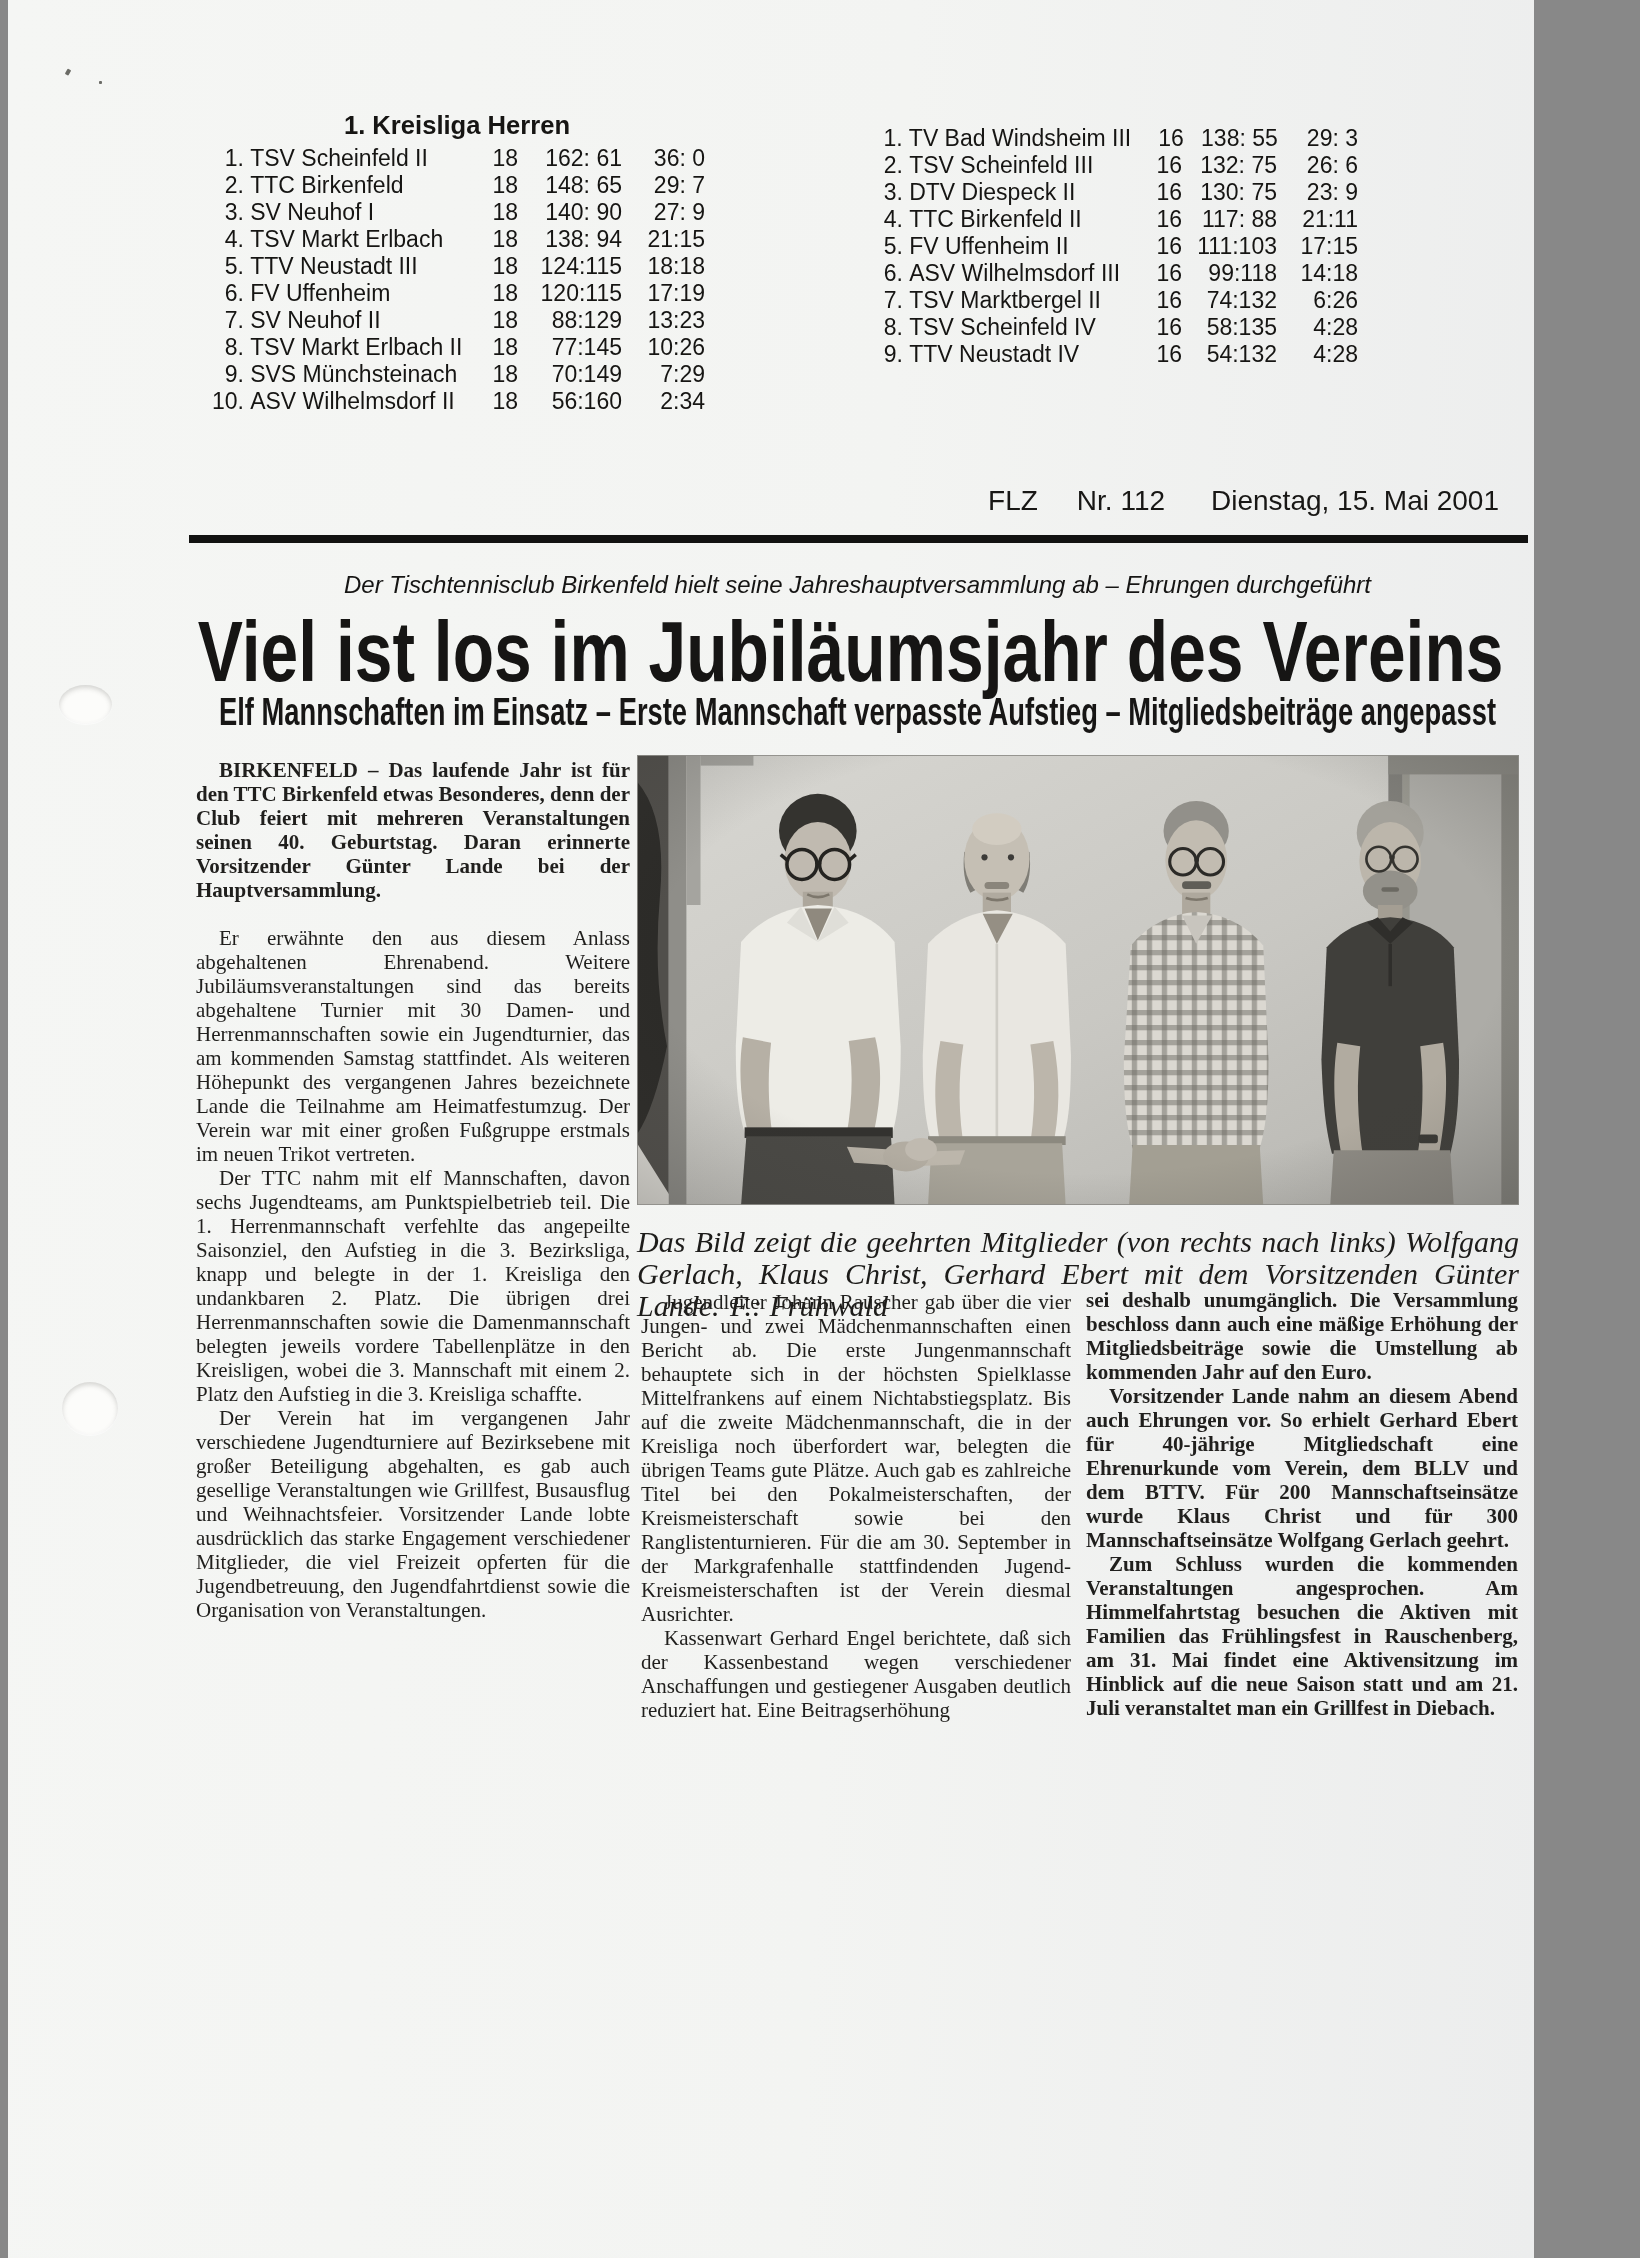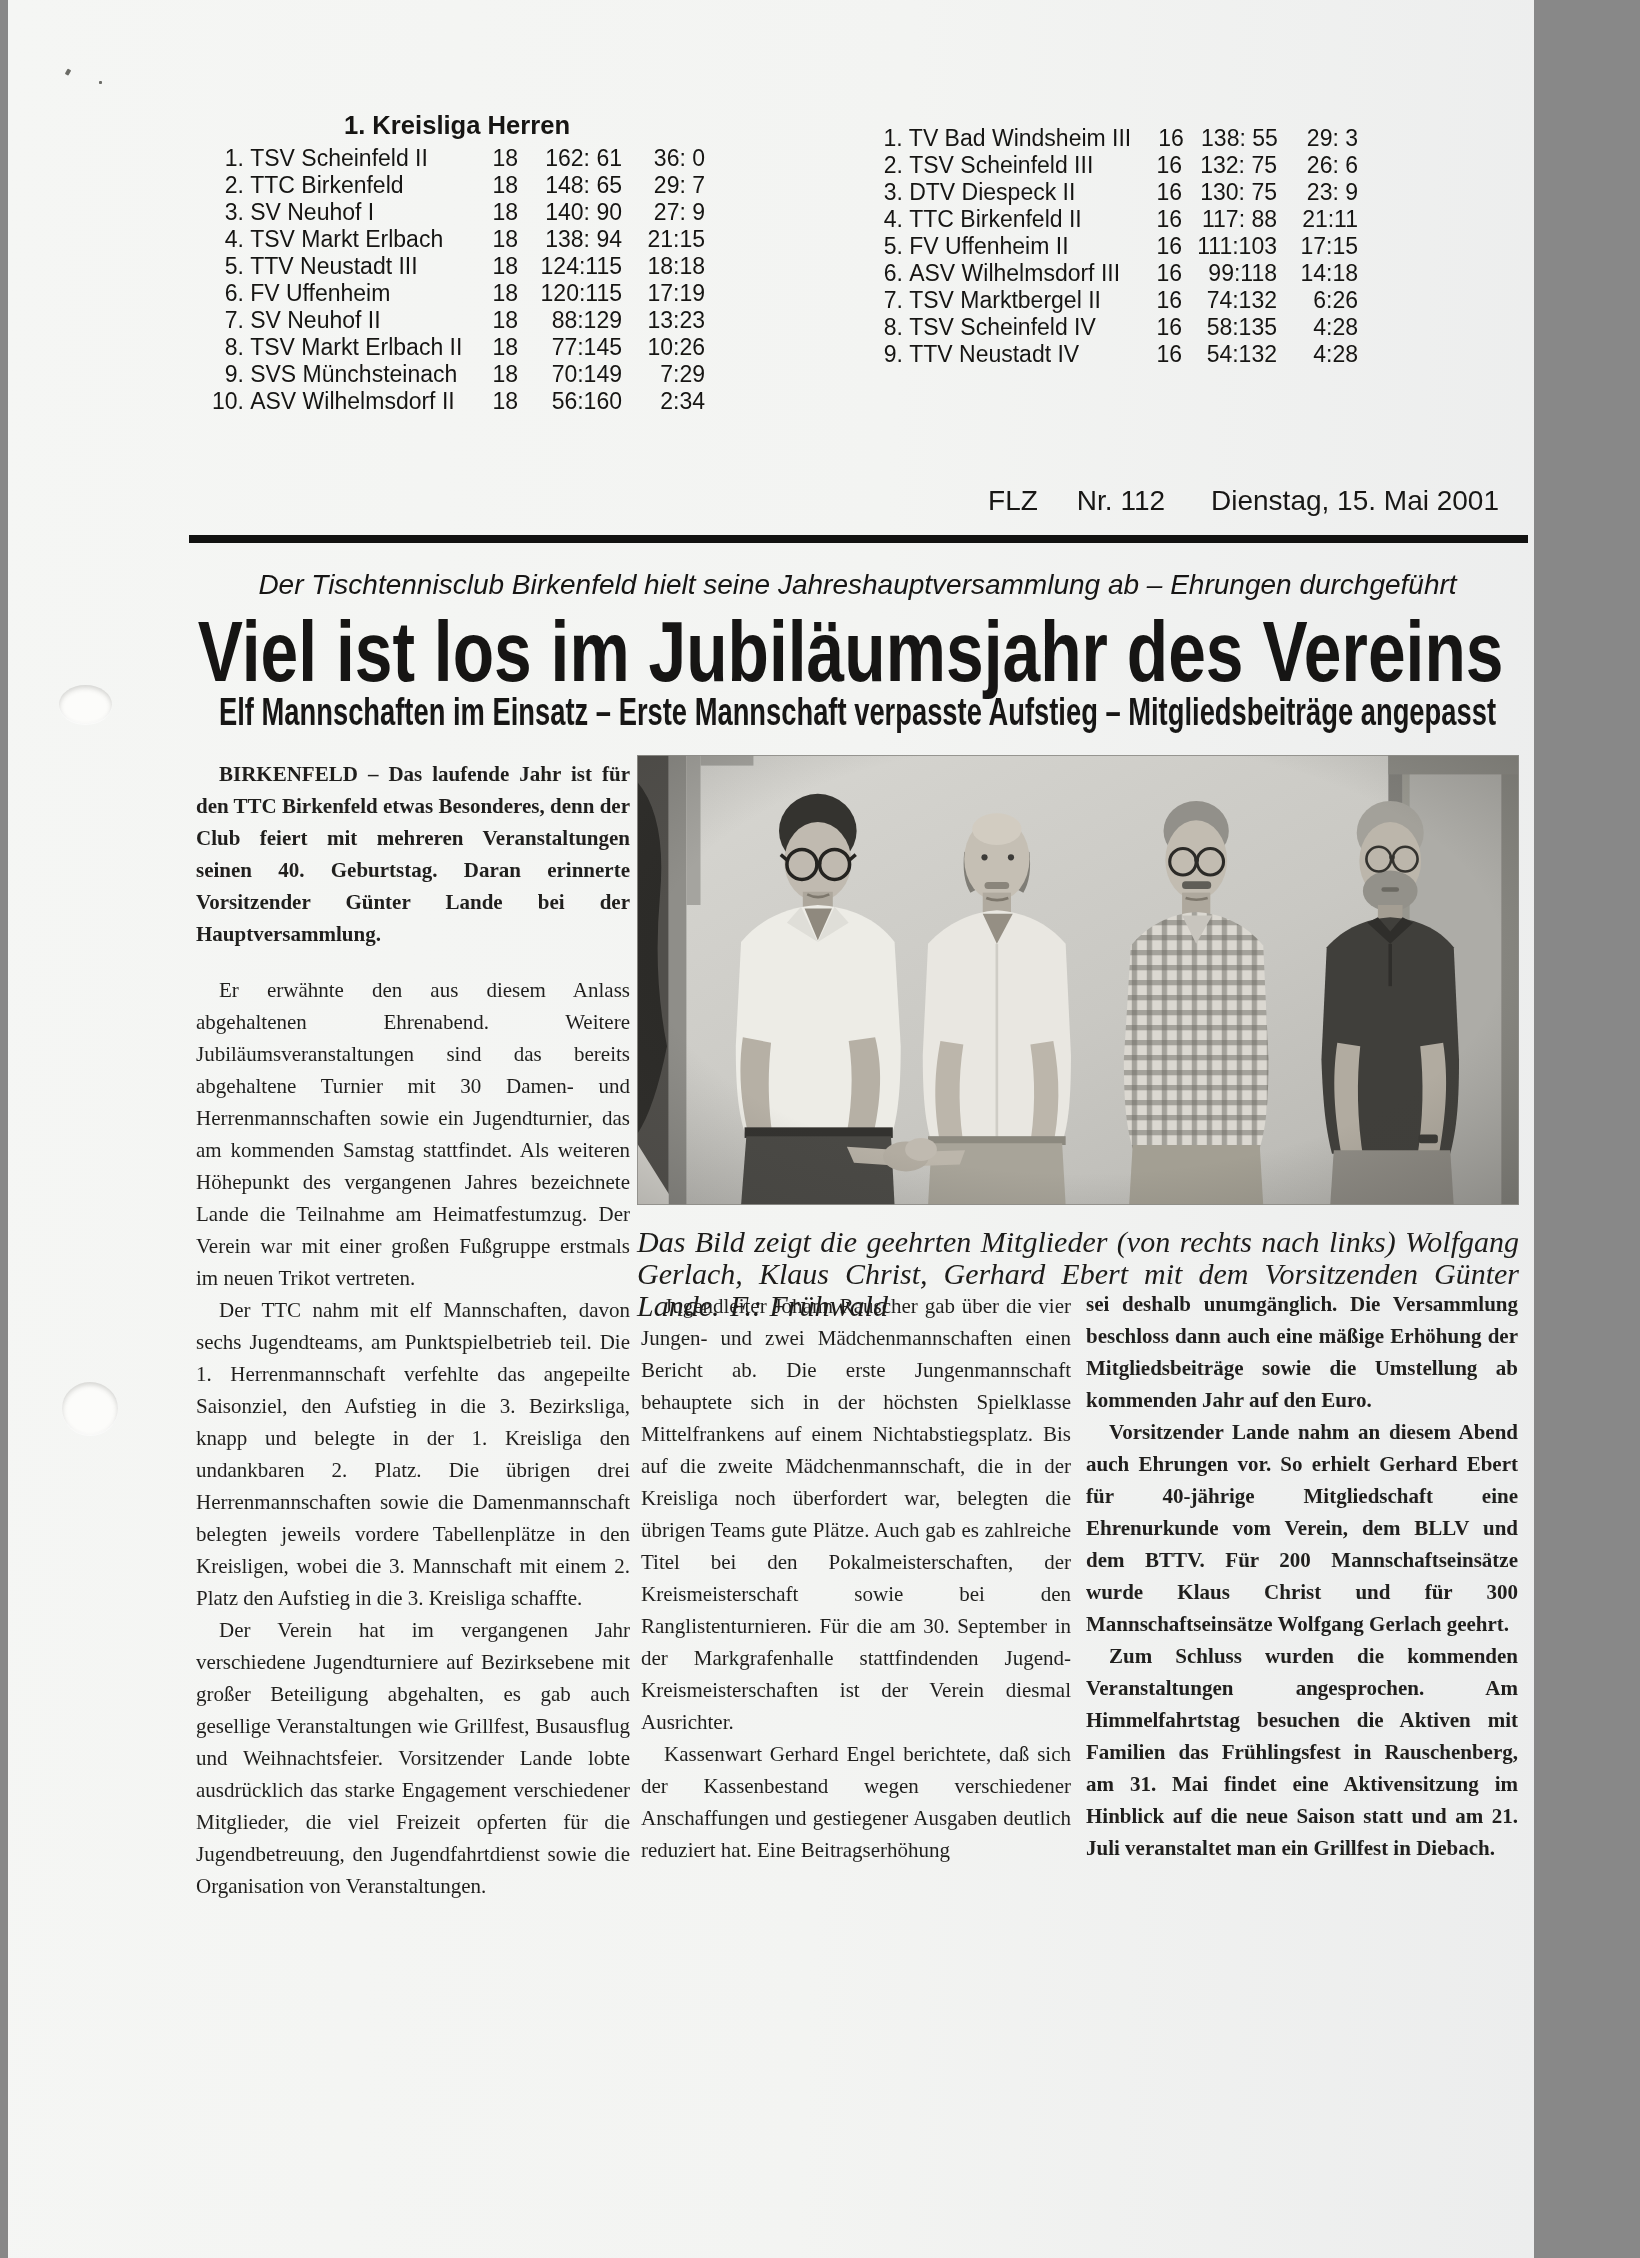--- a/index.html
+++ b/index.html
@@ -24,25 +24,25 @@
   .league2{left:860px;top:125px;width:490px;}
   .league2 .rk{width:35px;} .league2 .gm{width:53px;} .league2 .st{width:95px;text-align:right;} .league2 .pt{width:81px;}
   
   .masthead{position:absolute;left:882px;top:483px;width:609px;text-align:right;
     font-family:"Liberation Sans",sans-serif;font-size:28px;line-height:35px;color:#181715;white-space:nowrap;}
   .masthead .gap1{margin-left:39px;}
   .masthead .gap2{margin-left:46px;}
   .rule{position:absolute;left:181px;top:535px;width:1339px;height:8px;background:#121211;}
   
   .kicker{position:absolute;left:181px;top:566px;width:1337px;text-align:center;
-    font-family:"Liberation Sans",sans-serif;font-style:italic;font-size:28px;line-height:37px;color:#161514;}
+    font-family:"Liberation Sans",sans-serif;font-style:italic;font-size:24px;line-height:37px;color:#161514;}
   .headline-wrap{position:absolute;left:188px;top:607px;width:1319px;height:99px;}
   .subhead-wrap{position:absolute;left:181px;top:688px;width:1337px;height:55px;}
   
-  .col{position:absolute;font-family:"Liberation Serif",serif;font-size:21px;line-height:32px;
+  .col{position:absolute;font-family:"Liberation Serif",serif;font-size:21px;line-height:24px;
     text-align:justify;color:#201f1d;hyphens:auto;-webkit-hyphens:auto;}
   .col p{margin:0;}
   .col p.ind{text-indent:23px;}
   .col p.lead{font-weight:bold;margin-bottom:24px;text-indent:23px;}
   .col-left{left:188px;top:758px;width:434px;}
   .col-mid{left:633px;top:1290px;width:430px;}
   .col-right{left:1078px;top:1288px;width:432px;font-weight:bold;}
   
   .photo{position:absolute;left:629px;top:755px;width:882px;height:450px;margin:0;}
   .photo svg{display:block;width:100%;height:100%;}

